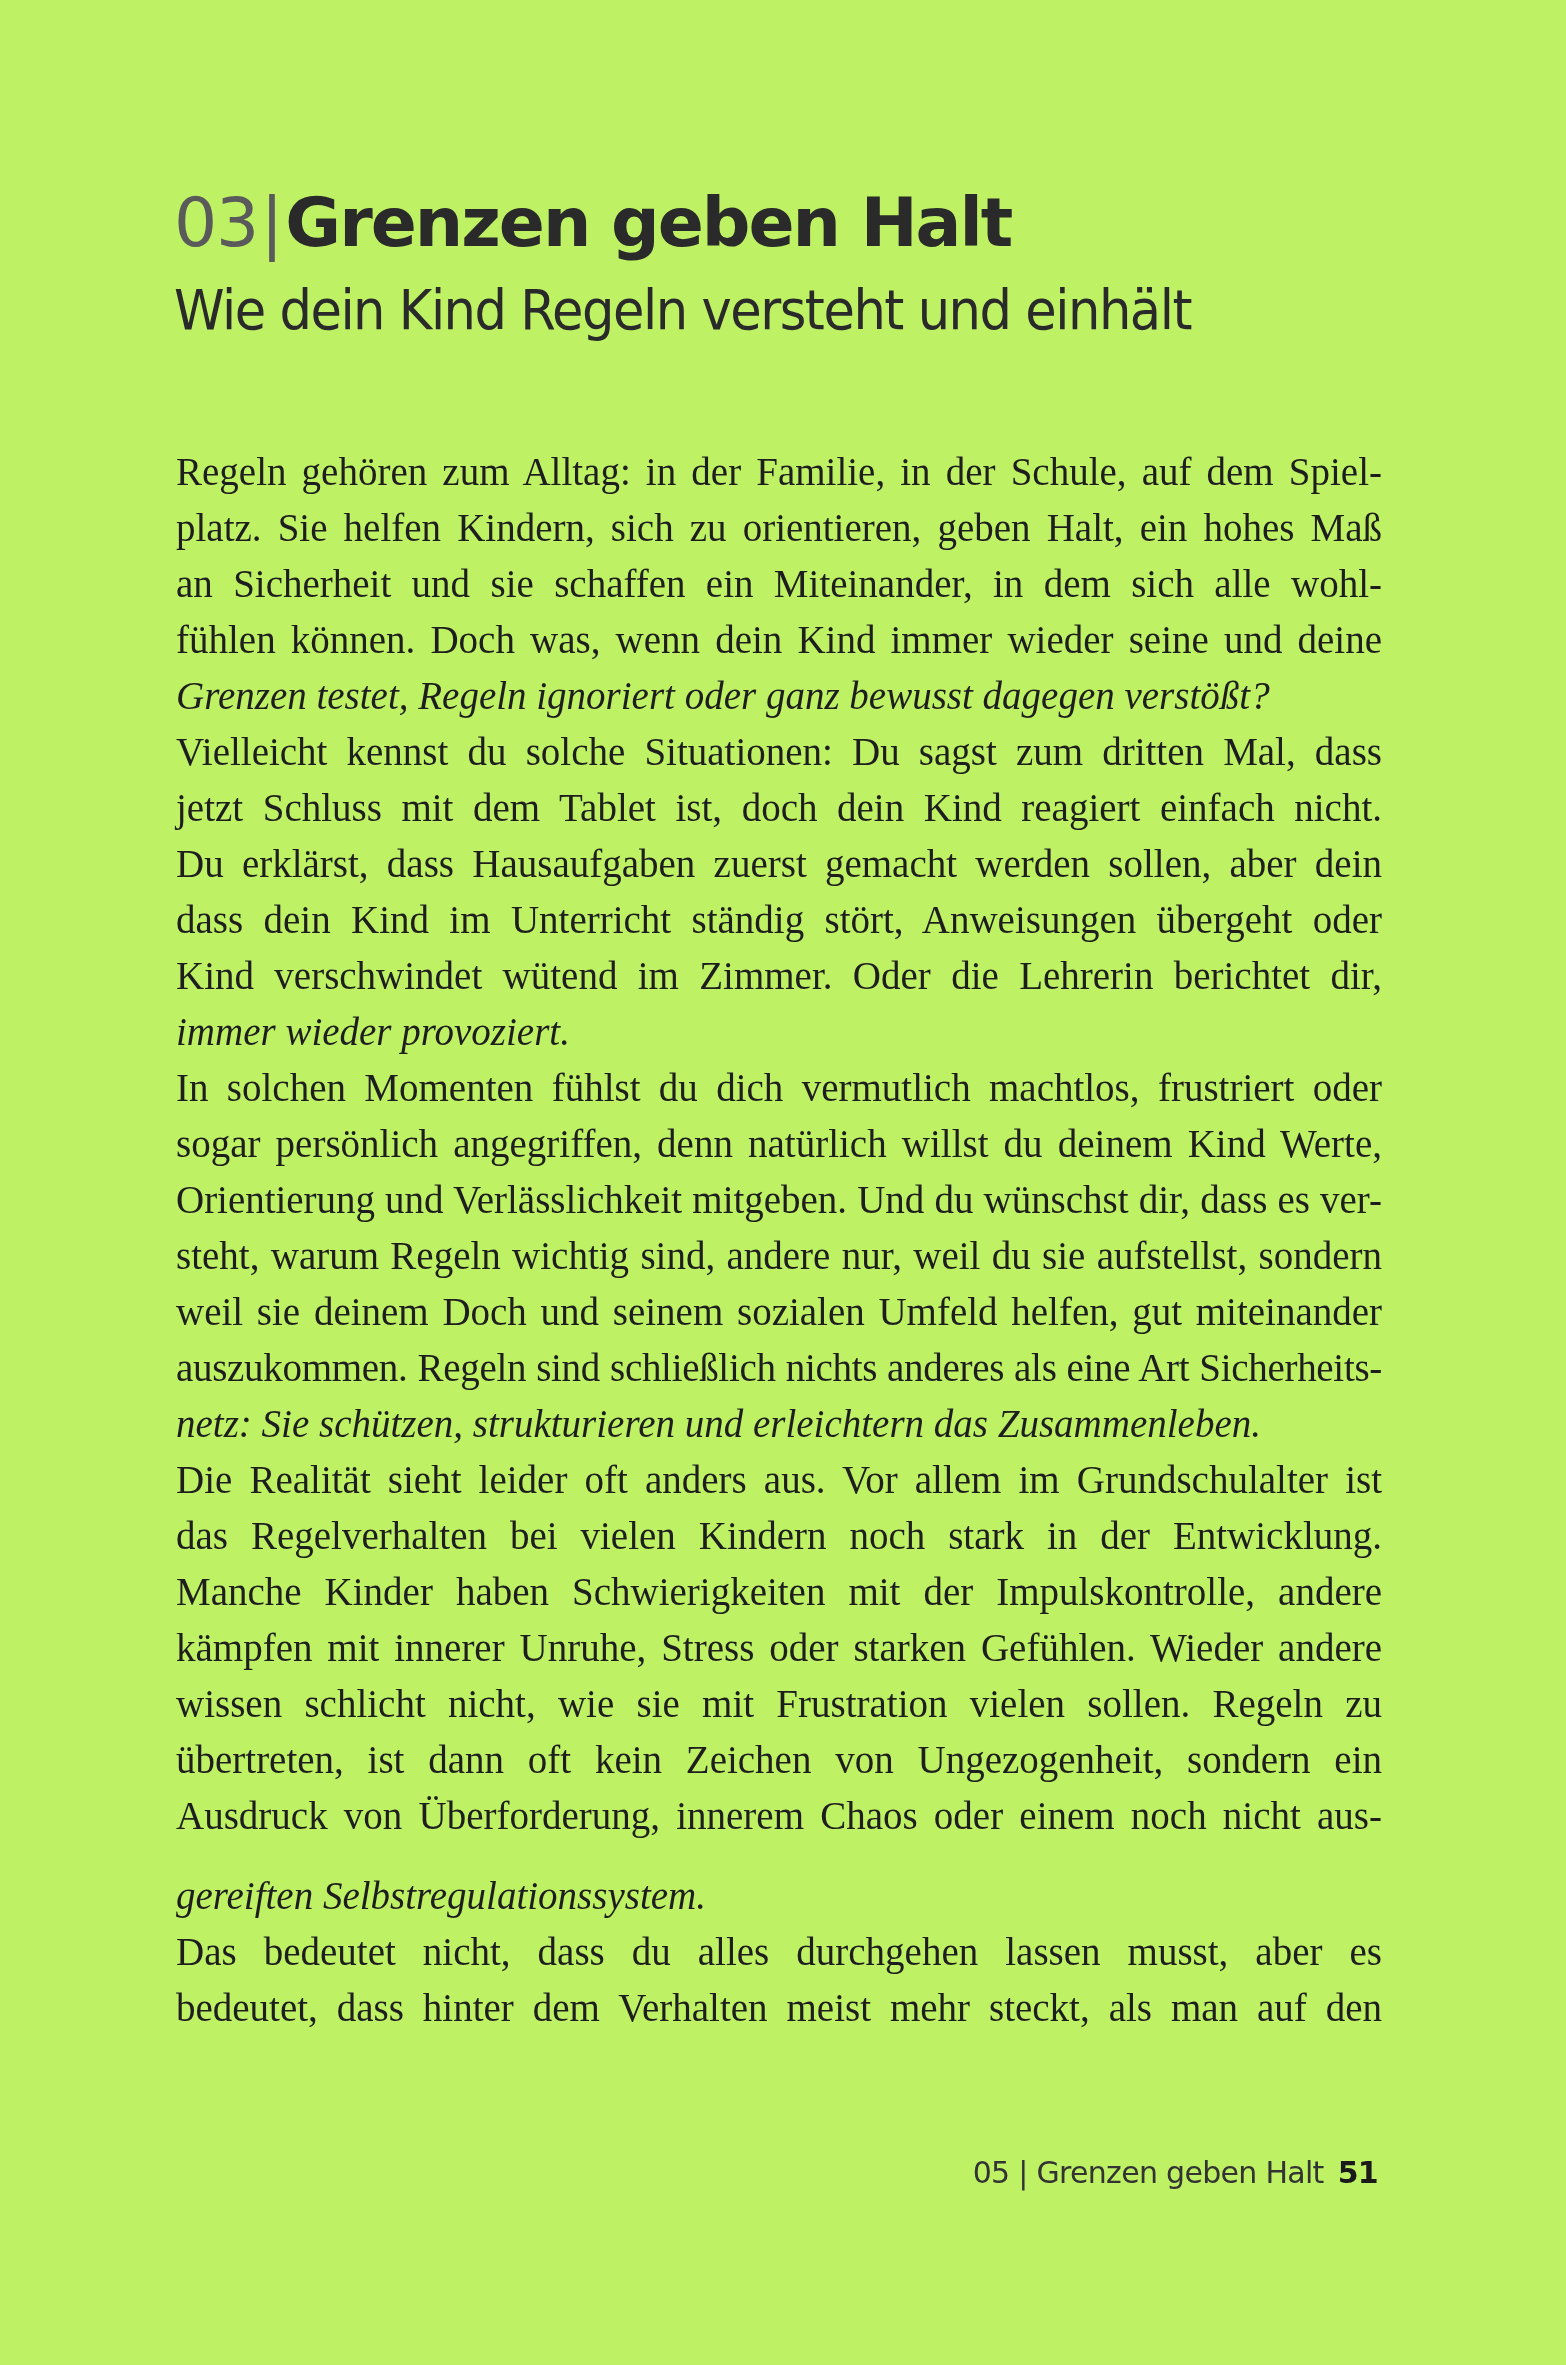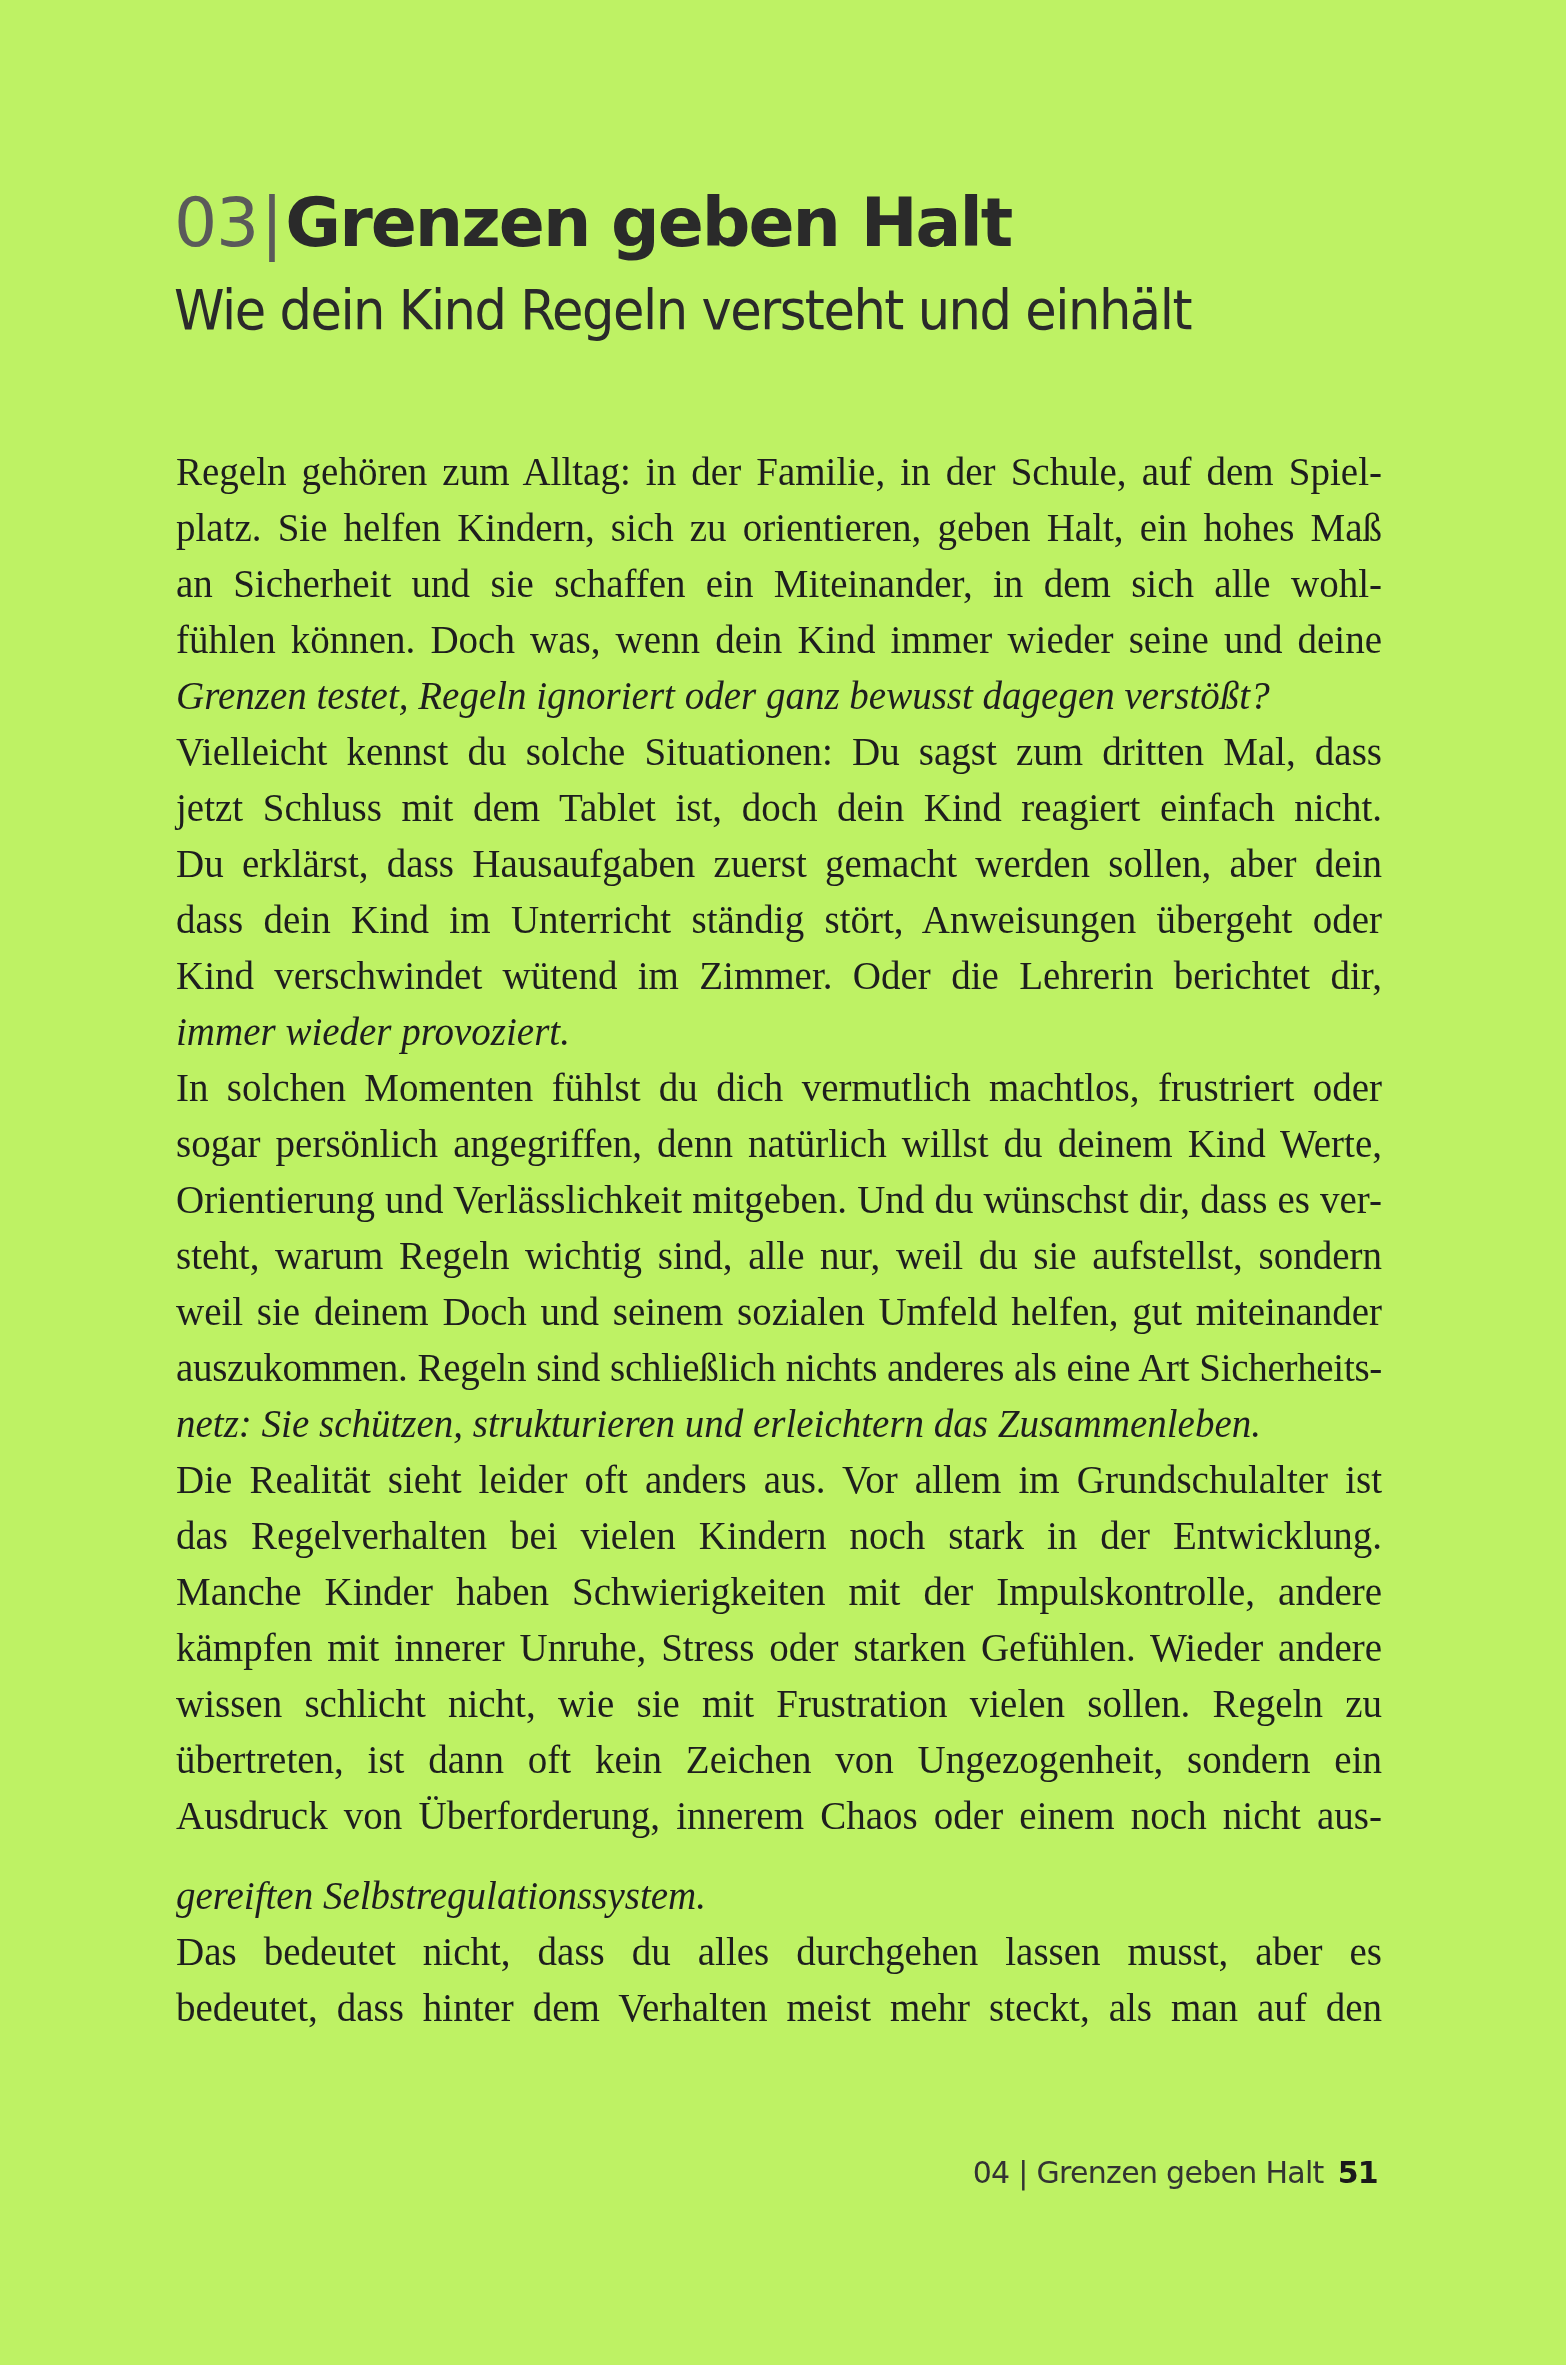--- a/index.html
+++ b/index.html
@@ -52,34 +52,34 @@
       <span class="line last" style="display: block; text-align: left; text-align-last: left;">Grenzen testet, Regeln ignoriert oder ganz bewusst dagegen verstößt?</span>
       <span class="line" style="display: block; text-align: justify; text-align-last: justify; white-space: normal;">Vielleicht kennst du solche Situationen: Du sagst zum dritten Mal, dass</span>
       <span class="line" style="display: block; text-align: justify; text-align-last: justify; white-space: normal;">jetzt Schluss mit dem Tablet ist, doch dein Kind reagiert einfach nicht.</span>
       <span class="line" style="display: block; text-align: justify; text-align-last: justify; white-space: normal;">Du erklärst, dass Hausaufgaben zuerst gemacht werden sollen, aber dein</span>
       <span class="line" style="display: block; text-align: justify; text-align-last: justify; white-space: normal;">dass dein Kind im Unterricht ständig stört, Anweisungen übergeht oder</span>
       <span class="line" style="display: block; text-align: justify; text-align-last: justify; white-space: normal;">Kind verschwindet wütend im Zimmer. Oder die Lehrerin berichtet dir,</span>
       <span class="line last" style="display: block; text-align: left; text-align-last: left;">immer wieder provoziert.</span>
       <span class="line" style="display: block; text-align: justify; text-align-last: justify; white-space: normal;">In solchen Momenten fühlst du dich vermutlich machtlos, frustriert oder</span>
       <span class="line" style="display: block; text-align: justify; text-align-last: justify; white-space: normal;">sogar persönlich angegriffen, denn natürlich willst du deinem Kind Werte,</span>
       <span class="line" style="display: block; text-align: justify; text-align-last: justify; letter-spacing: -0.03px; white-space: normal;">Orientierung und Verlässlichkeit mitgeben. Und du wünschst dir, dass es ver-</span>
-      <span class="line" style="display: block; text-align: justify; text-align-last: justify; white-space: normal;">steht, warum Regeln wichtig sind, alle nur, weil du sie aufstellst, sondern</span>
+      <span class="line" style="display: block; text-align: justify; text-align-last: justify; white-space: normal;">steht, warum Regeln wichtig sind, andere nur, weil du sie aufstellst, sondern</span>
       <span class="line" style="display: block; text-align: justify; text-align-last: justify; white-space: normal;">weil sie deinem Doch und seinem sozialen Umfeld helfen, gut miteinander</span>
       <span class="line" style="display: block; text-align: justify; text-align-last: justify; letter-spacing: -0.3px; white-space: normal;">auszukommen. Regeln sind schließlich nichts anderes als eine Art Sicherheits-</span>
       <span class="line last" style="display: block; text-align: left; text-align-last: left;">netz: Sie schützen, strukturieren und erleichtern das Zusammenleben.</span>
       <span class="line" style="display: block; text-align: justify; text-align-last: justify; white-space: normal;">Die Realität sieht leider oft anders aus. Vor allem im Grundschulalter ist</span>
       <span class="line" style="display: block; text-align: justify; text-align-last: justify; white-space: normal;">das Regelverhalten bei vielen Kindern noch stark in der Entwicklung.</span>
       <span class="line" style="display: block; text-align: justify; text-align-last: justify; white-space: normal;">Manche Kinder haben Schwierigkeiten mit der Impulskontrolle, andere</span>
       <span class="line" style="display: block; text-align: justify; text-align-last: justify; white-space: normal;">kämpfen mit innerer Unruhe, Stress oder starken Gefühlen. Wieder andere</span>
       <span class="line" style="display: block; text-align: justify; text-align-last: justify; white-space: normal;">wissen schlicht nicht, wie sie mit Frustration vielen sollen. Regeln zu</span>
       <span class="line" style="display: block; text-align: justify; text-align-last: justify; white-space: normal;">übertreten, ist dann oft kein Zeichen von Ungezogenheit, sondern ein</span>
       <span class="line" style="display: block; text-align: justify; text-align-last: justify; white-space: normal;">Ausdruck von Überforderung, innerem Chaos oder einem noch nicht aus-</span>
       <span class="line last" style="display: block; text-align: left; text-align-last: left; margin-top: 24px;">gereiften Selbstregulationssystem.</span>
       <span class="line" style="display: block; text-align: justify; text-align-last: justify; white-space: normal;">Das bedeutet nicht, dass du alles durchgehen lassen musst, aber es</span>
       <span class="line" style="display: block; text-align: justify; text-align-last: justify; white-space: normal;">bedeutet, dass hinter dem Verhalten meist mehr steckt, als man auf den</span>
     </div>
 
   <div class="footer">
-    <span>04 | Grenzen geben Halt</span><span class="page-number">51</span>
+    <span>05 | Grenzen geben Halt</span><span class="page-number">51</span>
   </div>
 
 </div>
 
 
 </body></html>

